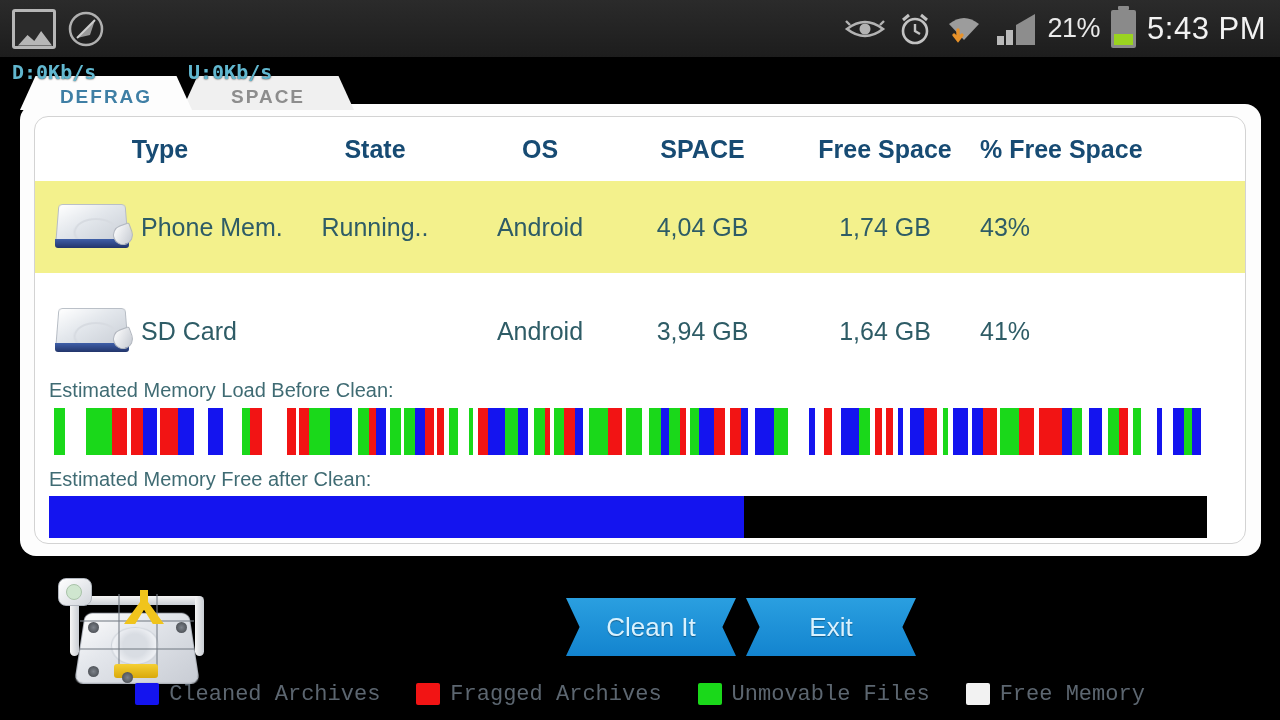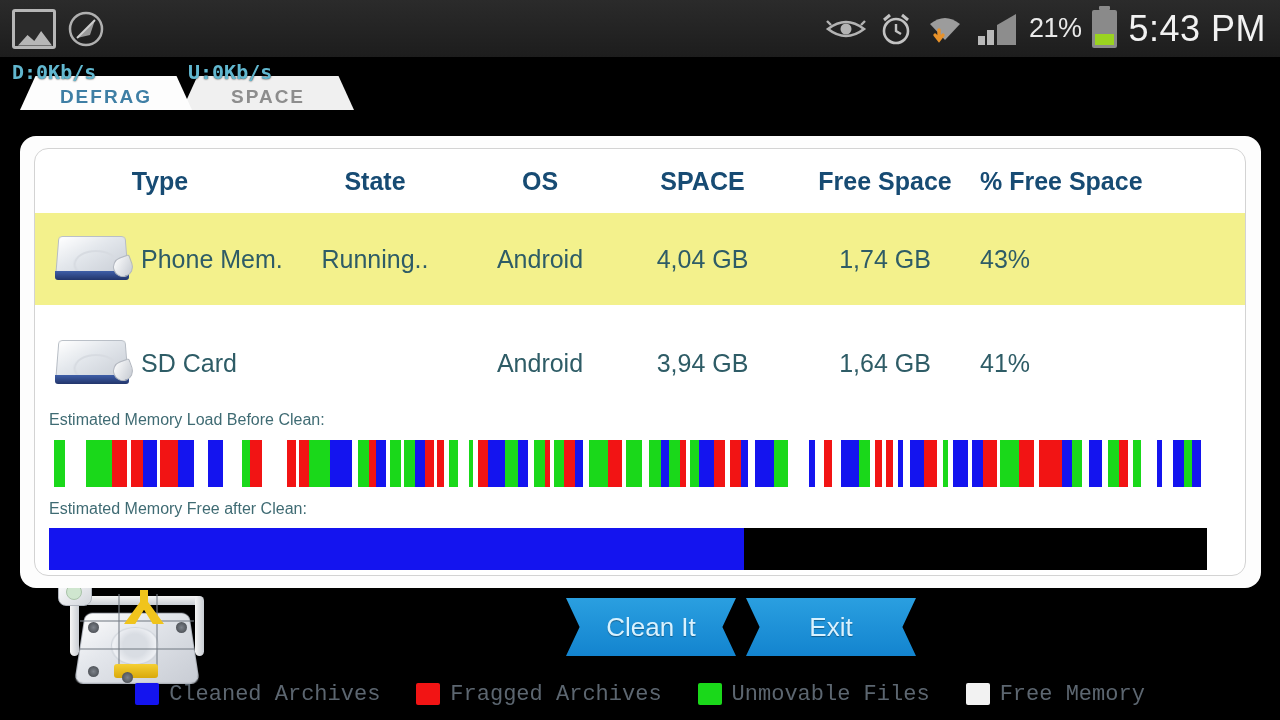--- a/index.html
+++ b/index.html
@@ -22,21 +22,21 @@
   .gallery-ico{
     width:44px; height:40px; border:3px solid #b6b6b6; border-radius:3px;
     position:relative; overflow:hidden; background:#2b2b2b;
   }
   .gallery-ico:after{
     content:""; position:absolute; left:3px; bottom:0; width:34px; height:16px;
     background:#b6b6b6;
     clip-path:polygon(0% 100%, 28% 34%, 48% 72%, 68% 10%, 100% 100%);
   }
   .pct{ color:#e9e9e9; font-size:27px; letter-spacing:-.5px; }
-  .clock{ color:#f2f2f2; font-size:36px; letter-spacing:.5px; }
+  .clock{ color:#f2f2f2; font-size:31px; letter-spacing:.5px; }
   .batt{
     width:25px; height:38px; background:#8a8a8a; border-radius:2px; position:relative;
   }
   .batt:before{ content:""; position:absolute; top:-4px; left:7px; width:11px; height:4px; background:#8a8a8a; border-radius:1px;}
   .batt:after{ content:""; position:absolute; left:3px; right:3px; bottom:3px; height:11px; background:#9ad320; }
 
   
   #speeds{ position:absolute; top:60px; left:0; width:100%; height:28px; z-index:6; pointer-events:none; }
   #speeds span{
     position:absolute; color:#61b7cf; font-family:"DejaVu Sans Mono", monospace;
@@ -50,21 +50,21 @@
     font-size:19px; font-weight:bold; letter-spacing:2px;
     display:flex; align-items:flex-end; justify-content:center; padding-bottom:2px;
     background:#f3f3f3; clip-path:polygon(9% 0%, 91% 0%, 100% 100%, 0% 100%);
   }
   #tab-defrag{ left:20px; width:172px; color:#3f7fa5; background:#fdfdfd; }
   #tab-report{ left:182px; width:172px; color:#8d8d8d; background:#f0f0f0; }
 
   
   #panel{
     position:absolute; left:20px; top:104px; width:1241px; height:452px;
-    background:#fdfdfd; border-radius:16px; z-index:3;margin-top:32px;
+    background:#fdfdfd; border-radius:16px; z-index:3;
   }
   #card{
     position:absolute; left:14px; top:12px; width:1212px; height:428px;
     background:#fff; border:1px solid #d3d3d3; border-radius:14px; overflow:hidden;
   }
 
   
   .trow{ position:absolute; left:0; width:100%; display:flex; align-items:center; }
   #thead{ top:0; height:64px; }
   .th{ color:#174b73; font-size:25px; font-weight:bold; text-align:center; }
@@ -97,21 +97,21 @@
   }
   .disk-arm{
     position:absolute; right:2px; top:24px; width:20px; height:20px;
     background:linear-gradient(135deg,#ffffff,#c3c8d0); border:1px solid #b3b8c0;
     border-radius:50% 10% 50% 50%; transform:rotate(-20deg);
   }
   .td-name{ color:#2e5c66; font-size:25px; }
 
   
   .mem-label{
-    position:absolute; left:14px; color:#3f6b73; font-size:16px;
+    position:absolute; left:14px; color:#3f6b73; font-size:20px;
   }
   #lbl-before{ top:262px; }
   #lbl-after { top:351px; }
 
   #frag-bar{
     position:absolute; left:14px; top:291px; width:1158px; height:47px;
     background:#ffffff; display:flex; overflow:hidden;
   }
   #frag-bar i{ display:block; height:100%; }
 

